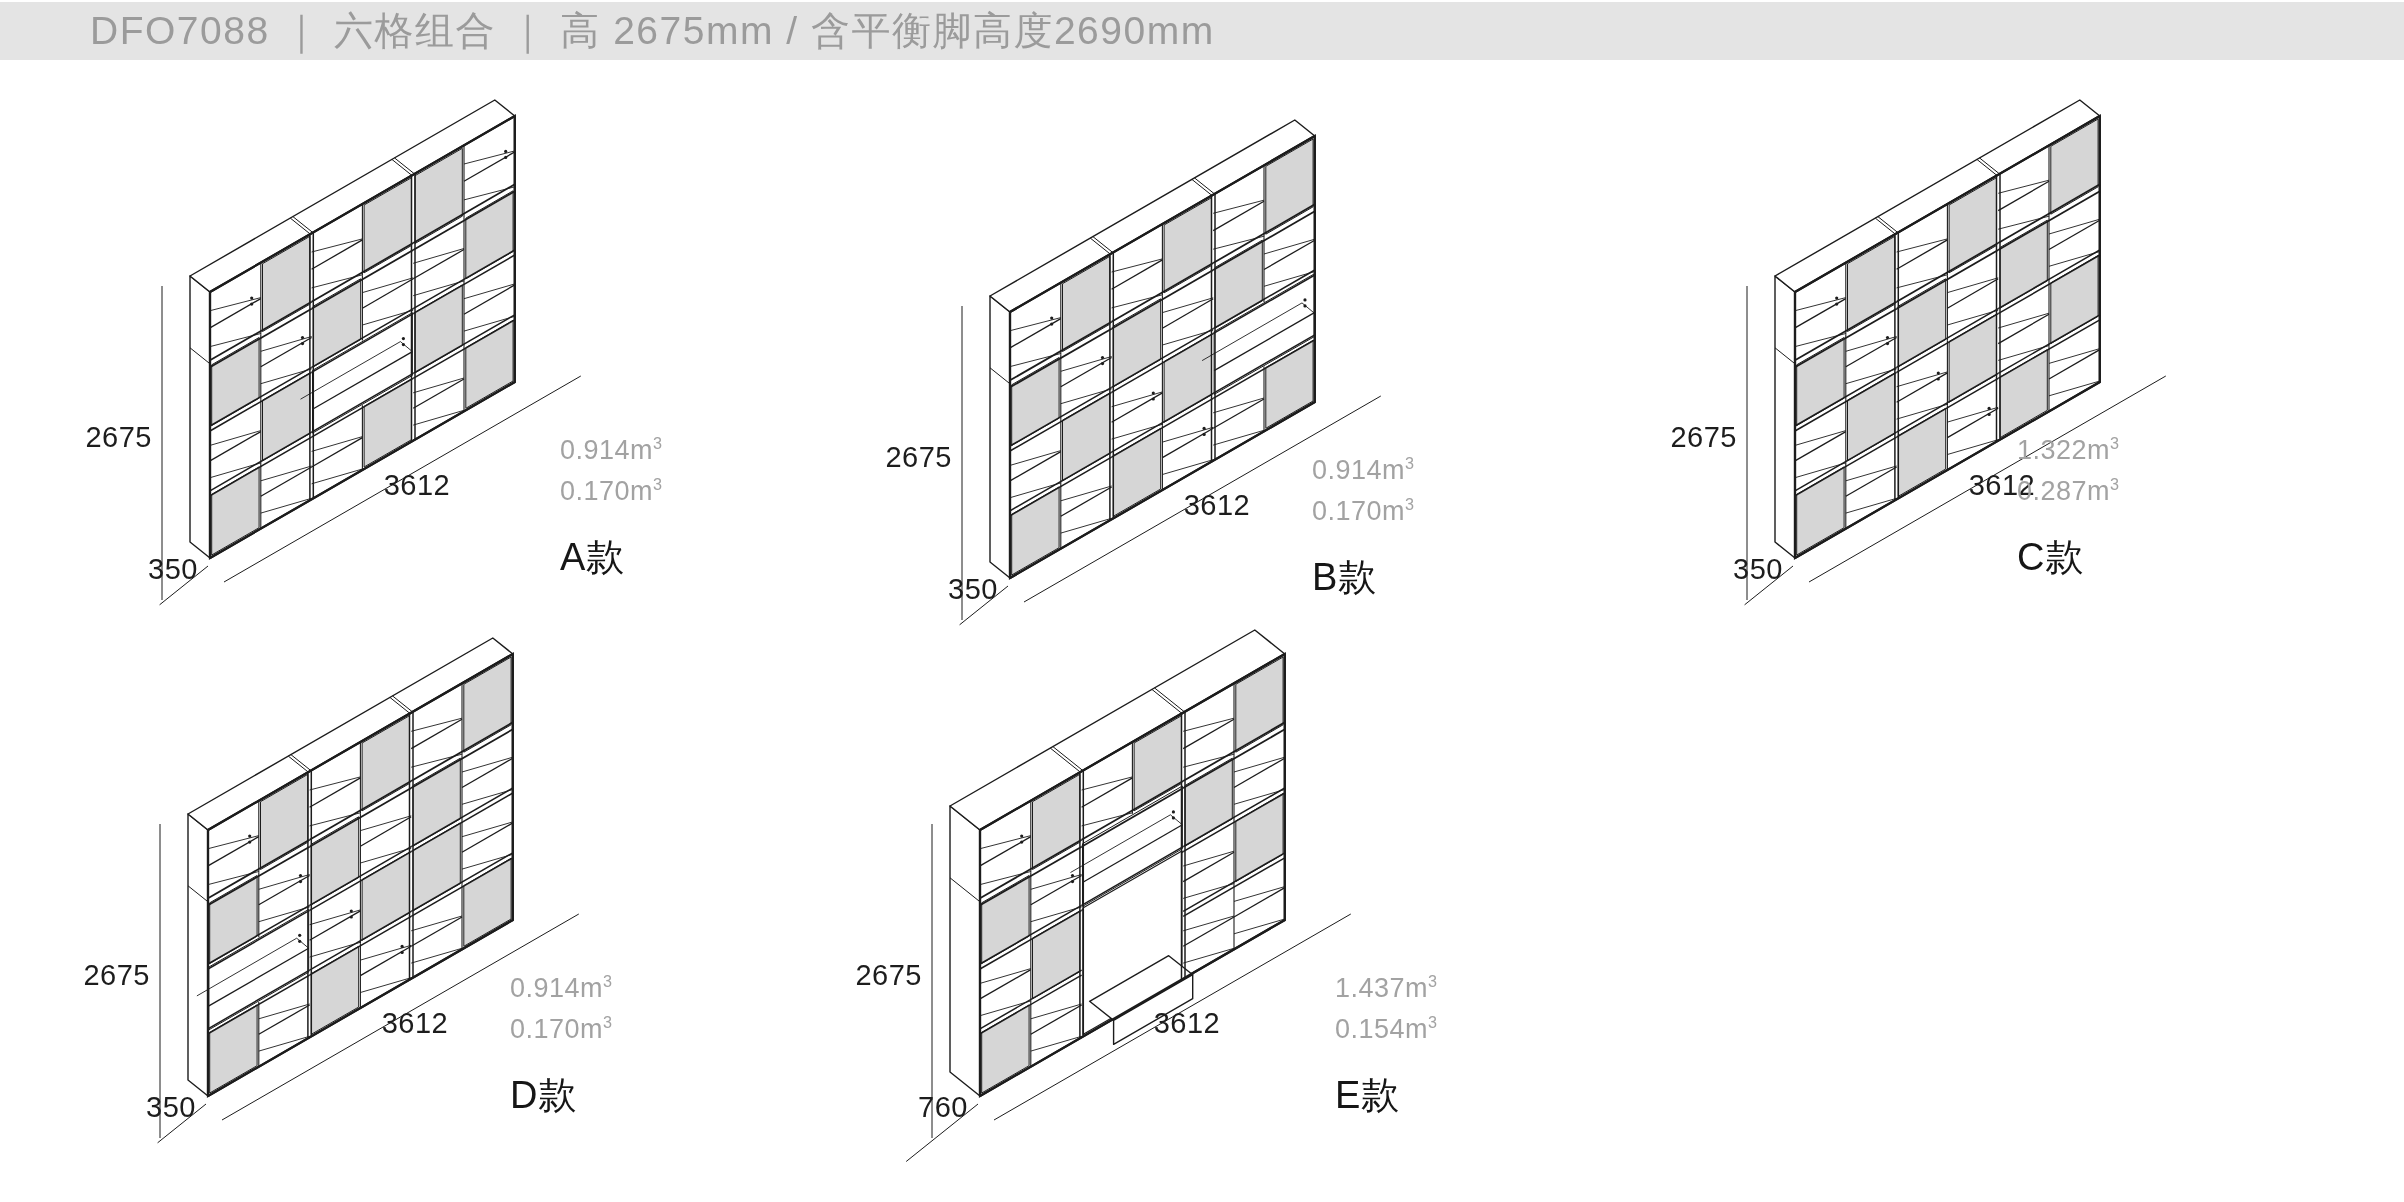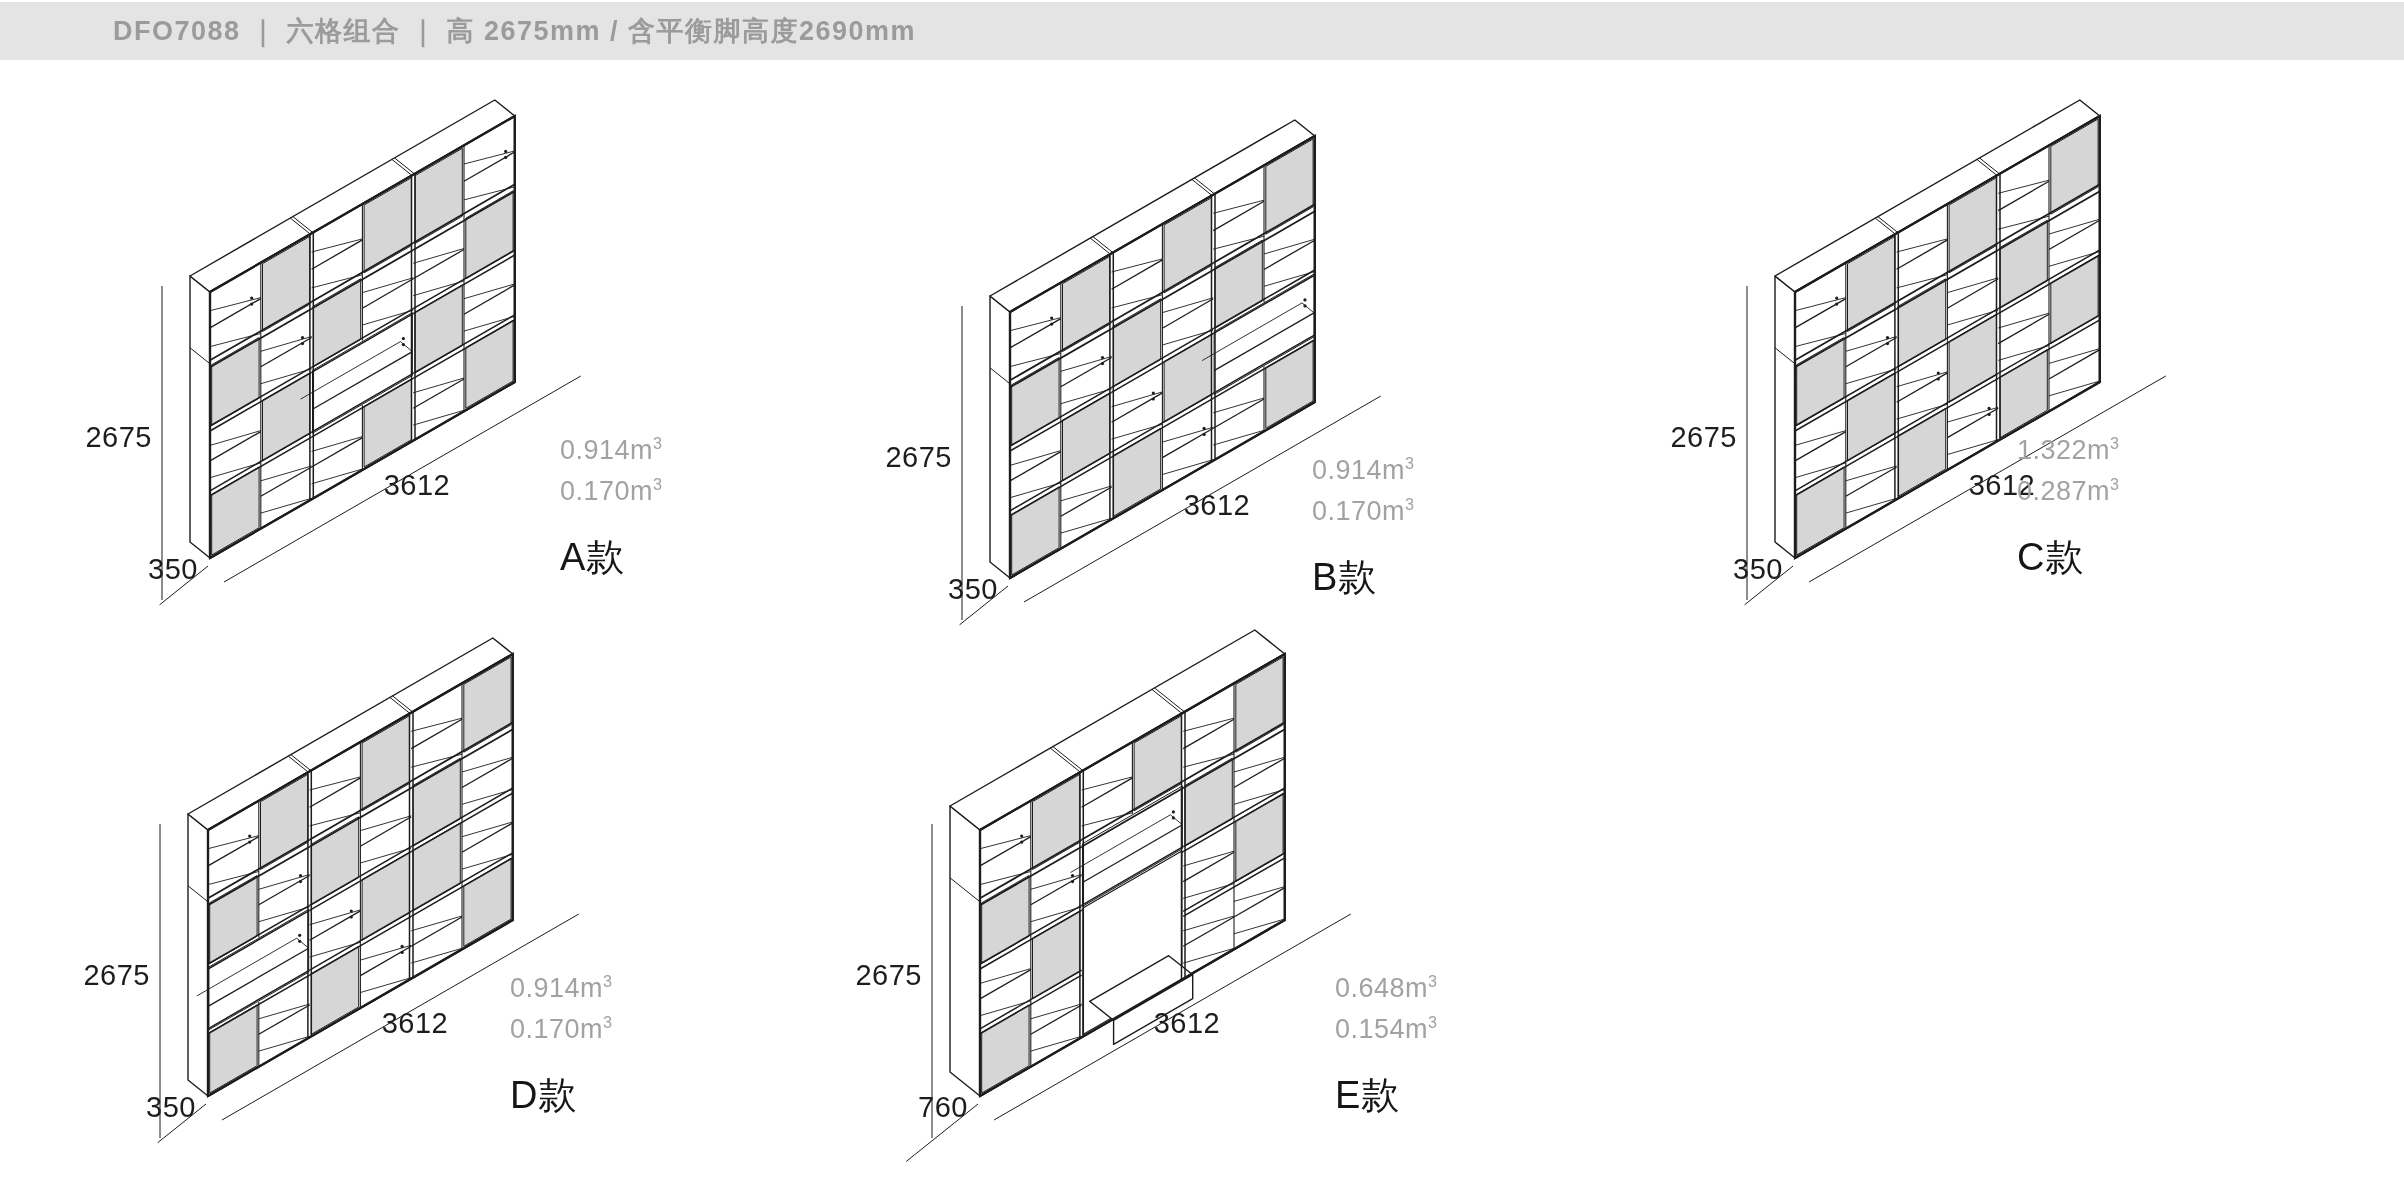--- a/index.html
+++ b/index.html
@@ -7,25 +7,24 @@
     width:2404px;height:1202px;position:relative;overflow:hidden;
     background:#ffffff;
     font-family:"Liberation Sans","DejaVu Sans",sans-serif;
   }
   .topbar{
     position:absolute;left:0;top:2px;width:2404px;height:58px;
     background:var(--header-bg,#e4e4e4);
     display:flex;align-items:center;
   }
   .title{
-    margin-left:113px;
-    font-size:27px;letter-spacing:1.5px;
+    margin-left:90px;
+    font-size:39px;letter-spacing:1.5px;
     color:var(--header-text,#9b9b9b);
     white-space:nowrap;
-    font-weight:bold;
   }
   .unit{position:absolute;width:740px;height:560px;}
   .art{position:absolute;left:0;top:0;width:560px;height:545px;}
   .dim{position:absolute;font-size:29px;color:var(--dim-text,#1d1d1d);letter-spacing:0.5px;}
   .dim-h{left:0;top:341px;width:92px;text-align:right;}
   .dim-w{left:292px;top:389px;width:130px;text-align:center;}
   .dim-d{left:58px;top:473px;width:110px;text-align:center;}
   .vols{
     position:absolute;top:346px;
     font-size:27px;line-height:34px;
@@ -598,17 +597,17 @@
       <line x1="404.0" y1="266.6" x2="404.0" y2="331.3" stroke="#1c1c1c" stroke-width="1.1"></line>
       <polygon points="150.0,478.0 454.8,302.0 454.8,36.0 150.0,212.0" fill="none" stroke="#1c1c1c" stroke-width="2.2"></polygon>
       <line x1="102.0" y1="206.0" x2="102.0" y2="520.0" stroke="#1c1c1c" stroke-width="1"></line>
       <line x1="164.0" y1="502.0" x2="520.8" y2="296.0" stroke="#1c1c1c" stroke-width="1"></line>
       <line x1="148.0" y1="486.0" x2="76.2" y2="543.5" stroke="#1c1c1c" stroke-width="1"></line>
     </svg>
   <div class="dim dim-h">2675</div>
   <div class="dim dim-w">3612</div>
   <div class="dim dim-d">760</div>
   <div class="vols" style="left:505px">
-    <div class="vol"><span>0.648m</span><sup>3</sup></div>
+    <div class="vol"><span>1.437m</span><sup>3</sup></div>
     <div class="vol"><span>0.154m</span><sup>3</sup></div>
   </div>
   <div class="variant" style="left:505px">E款</div>
 </div>
 
 </body></html>

